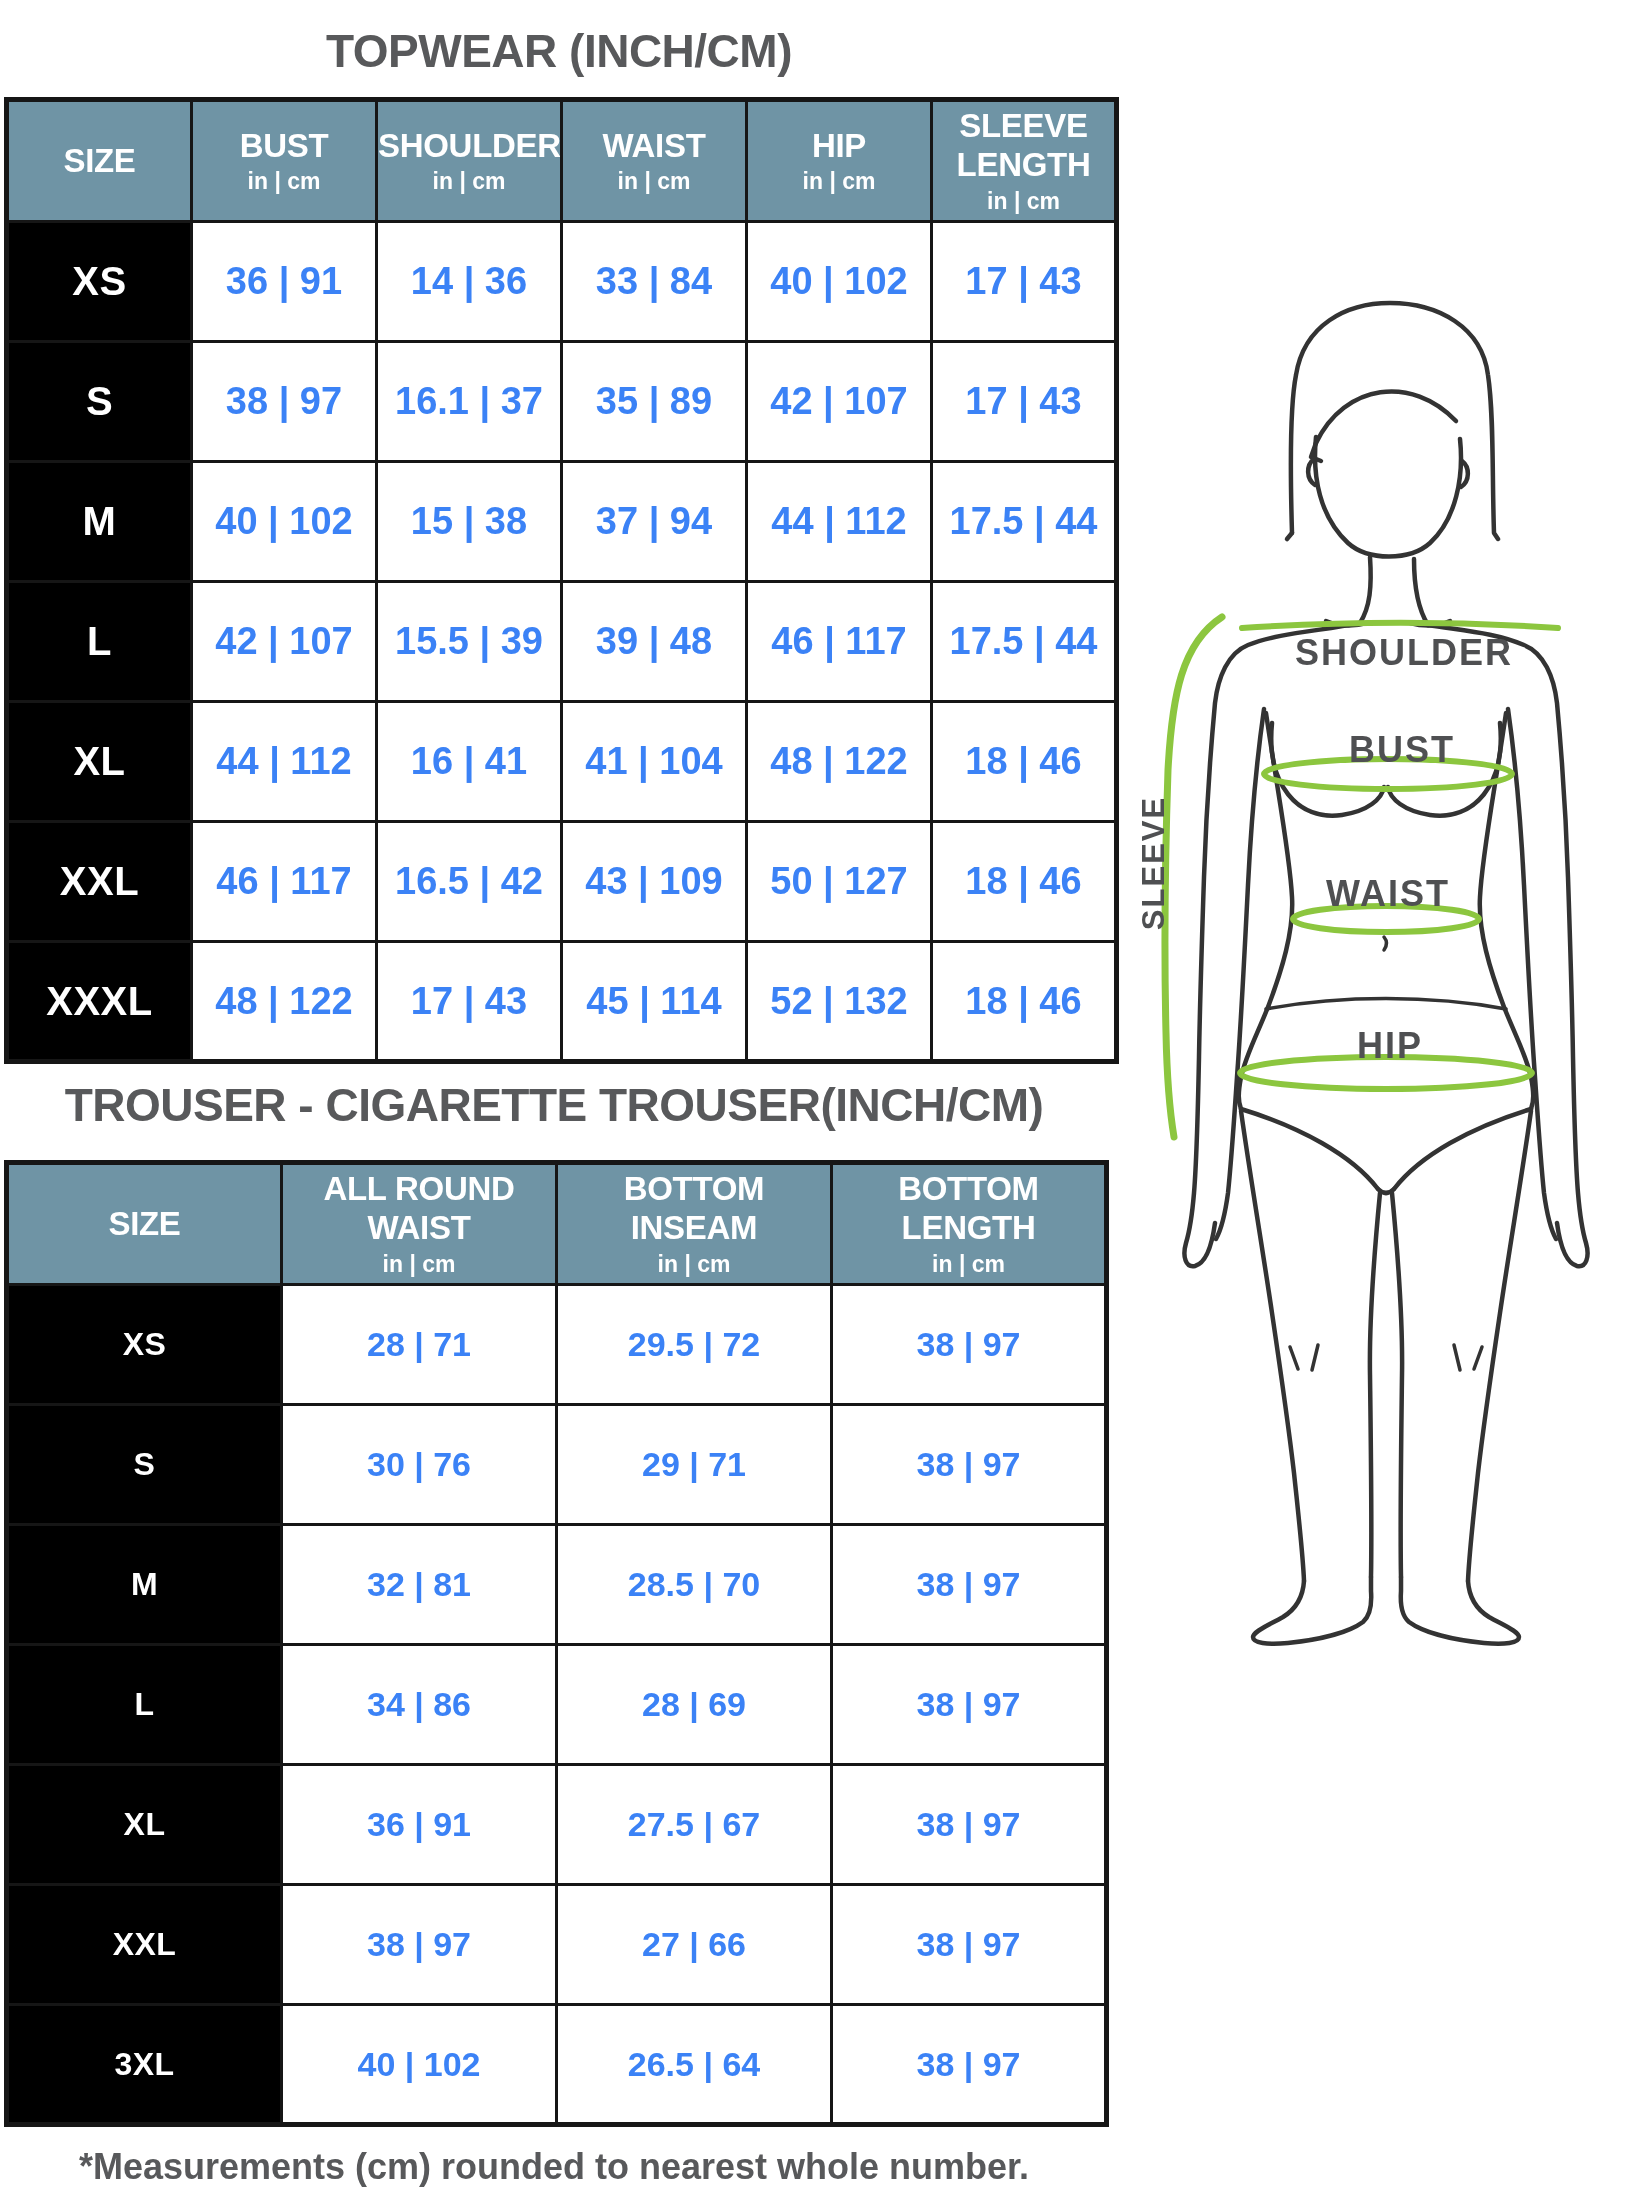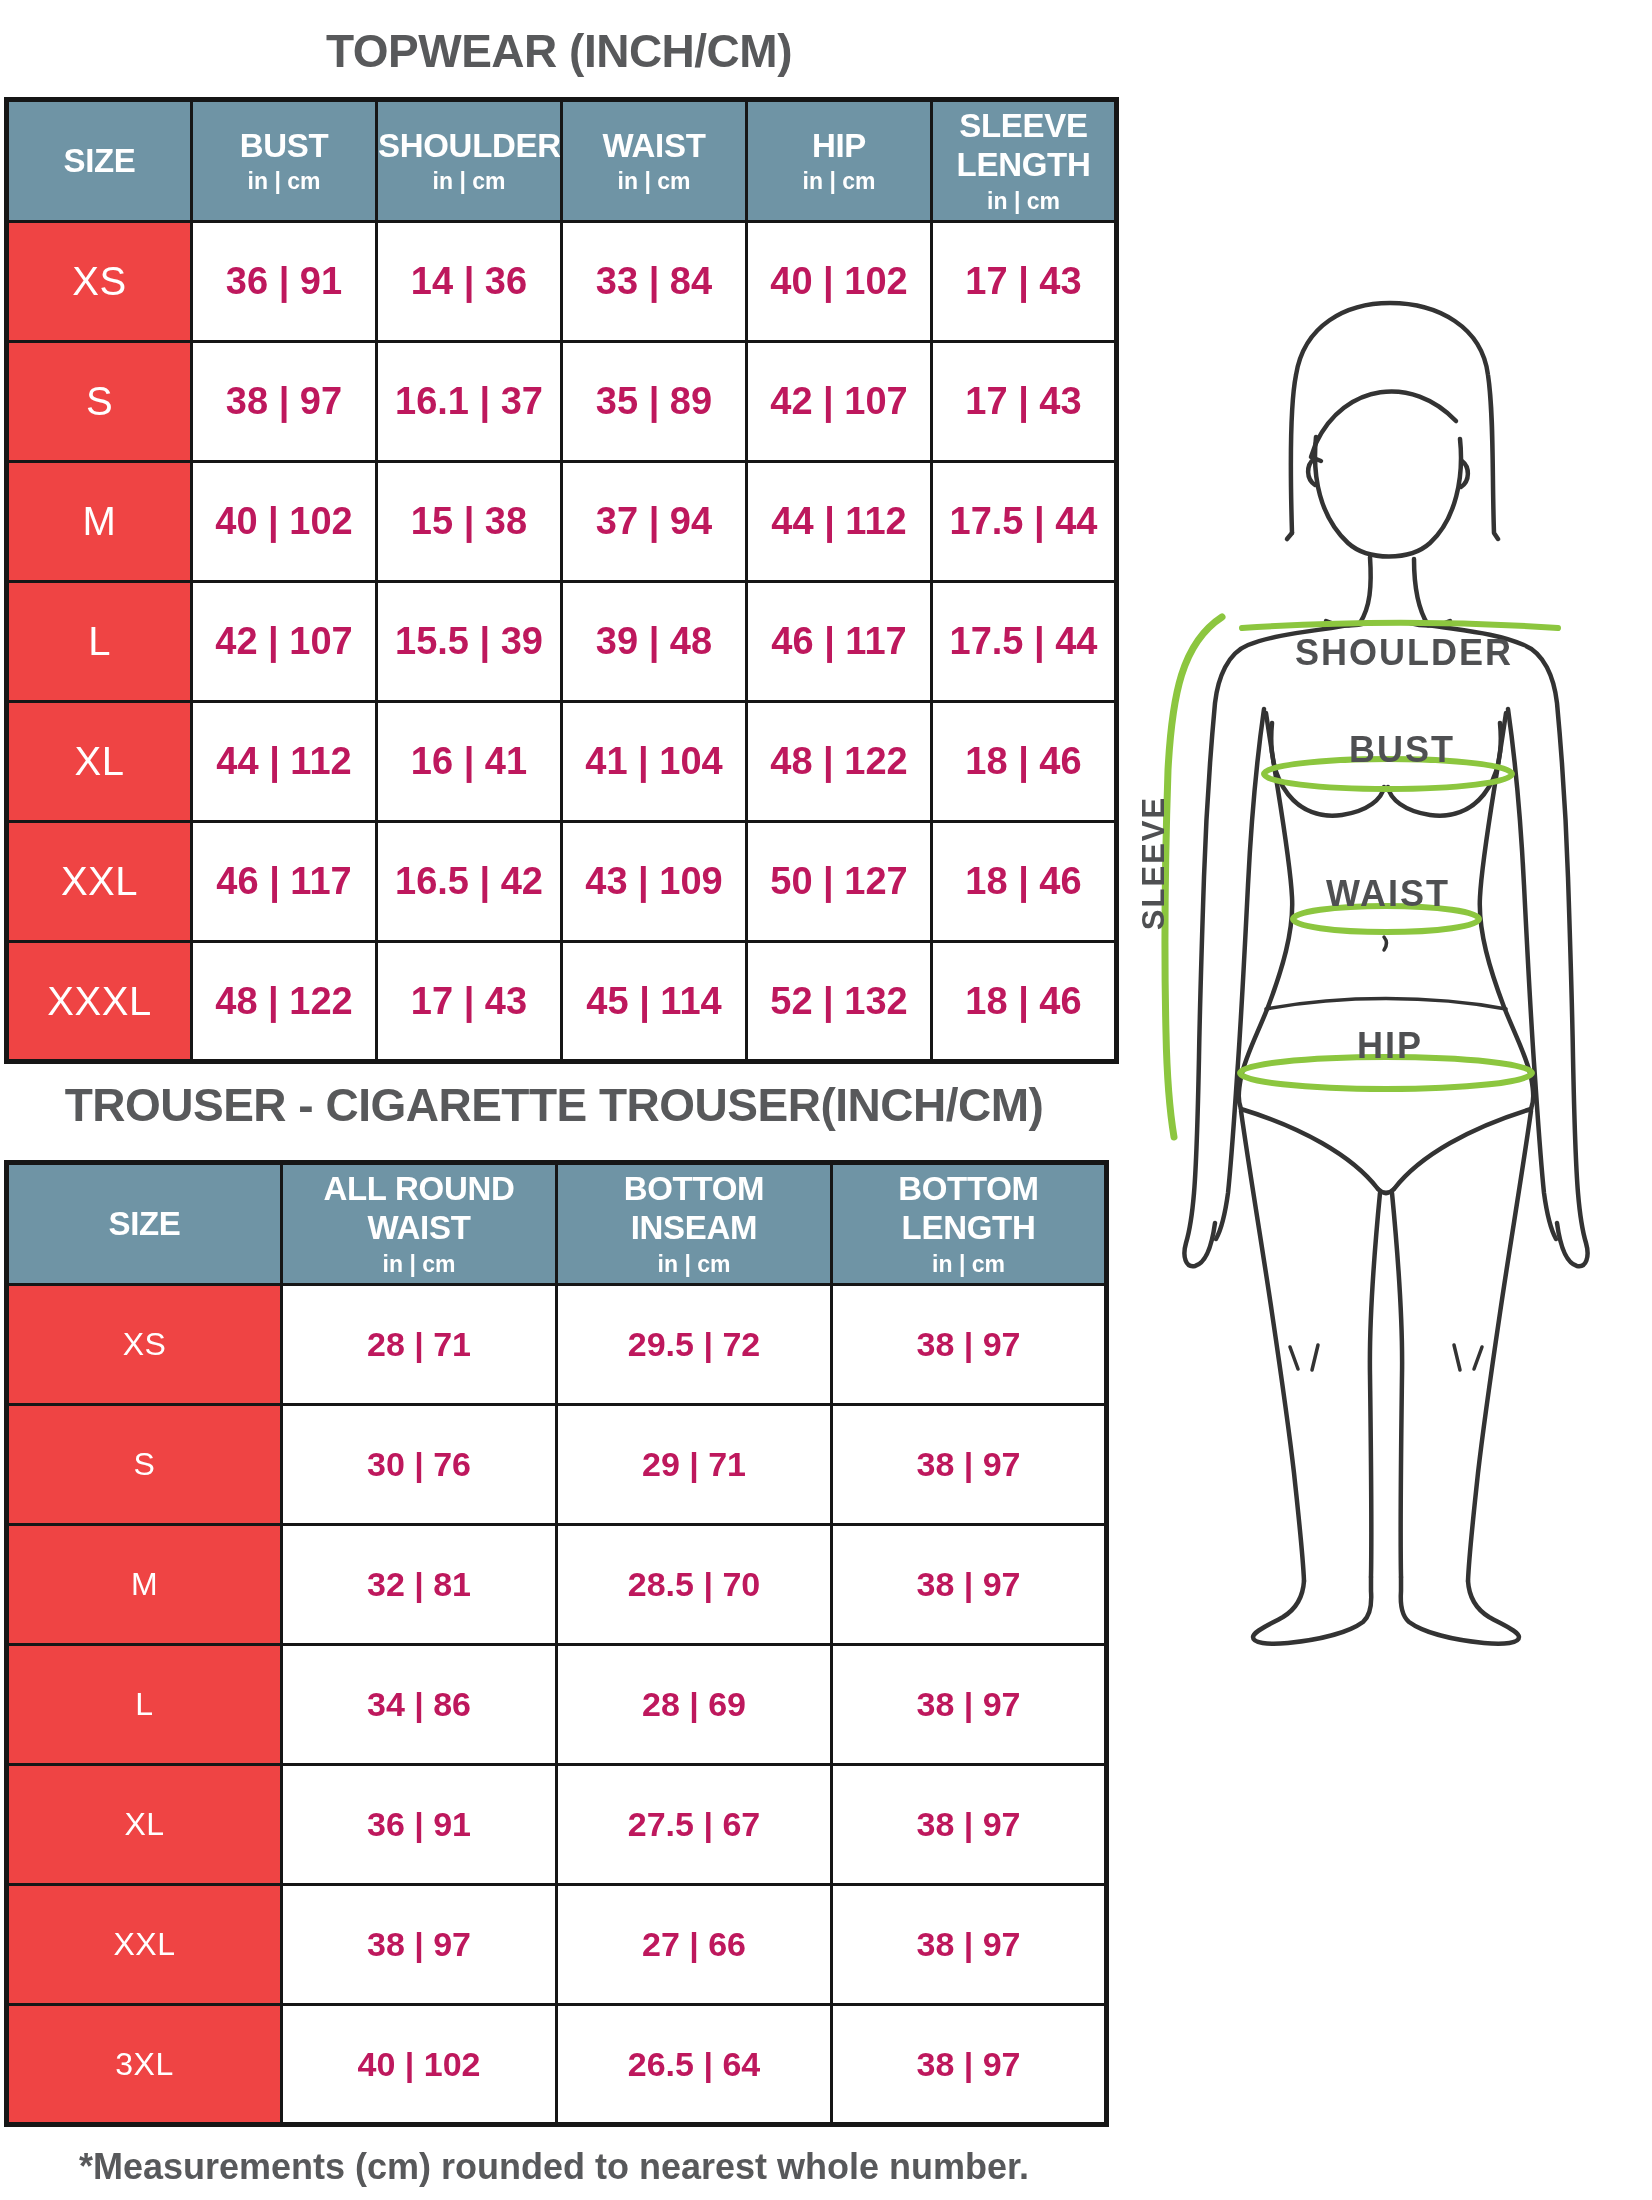--- a/index.html
+++ b/index.html
@@ -44,29 +44,29 @@
     line-height: 1.18;
     letter-spacing: -0.3px;
   }
   .unit {
     display: block;
     font-size: 23px;
     font-weight: bold;
     margin-top: 3px;
   }
   .size-cell {
-    background: #ef4444;
+    background: #000000;
     color: #ffffff;
-    font-weight: normal;
+    font-weight: bold;
     font-size: 40px;
     letter-spacing: 0.5px;
   }
   td.val {
     background: #ffffff;
-    color: #be185d;
+    color: #3b82f6;
     font-weight: bold;
     font-size: 38px;
   }
   table.trouser-table .size-cell { font-size: 32px; }
   table.trouser-table td.val { font-size: 34px; }
   #footnote {
     position: absolute;
     left: 4px;
     width: 1100px;
     top: 2146px;

